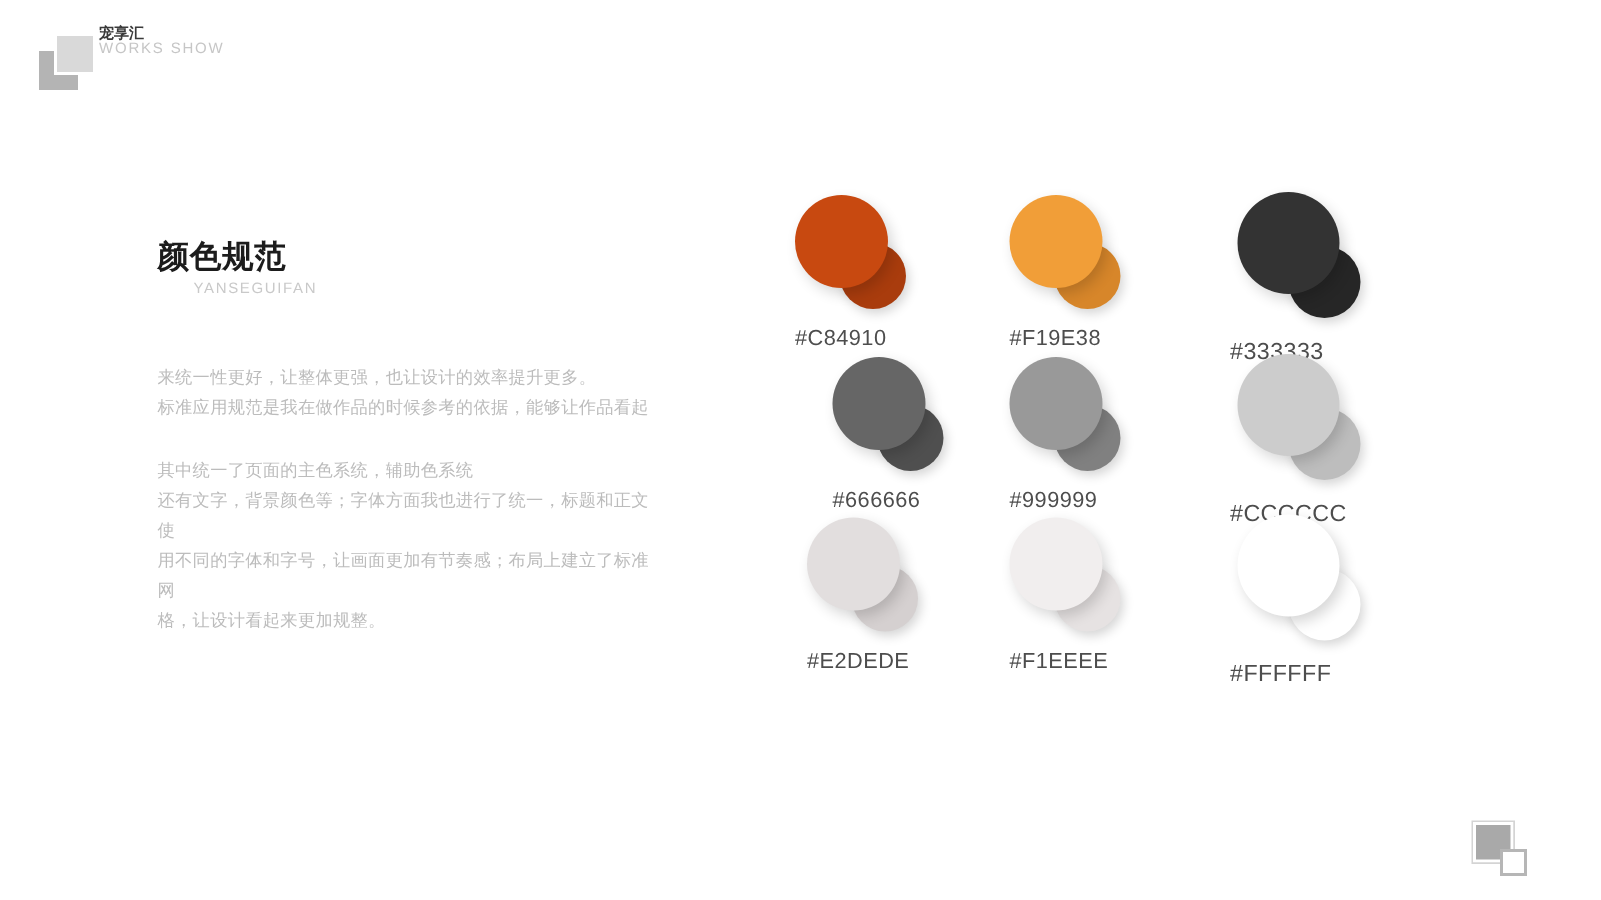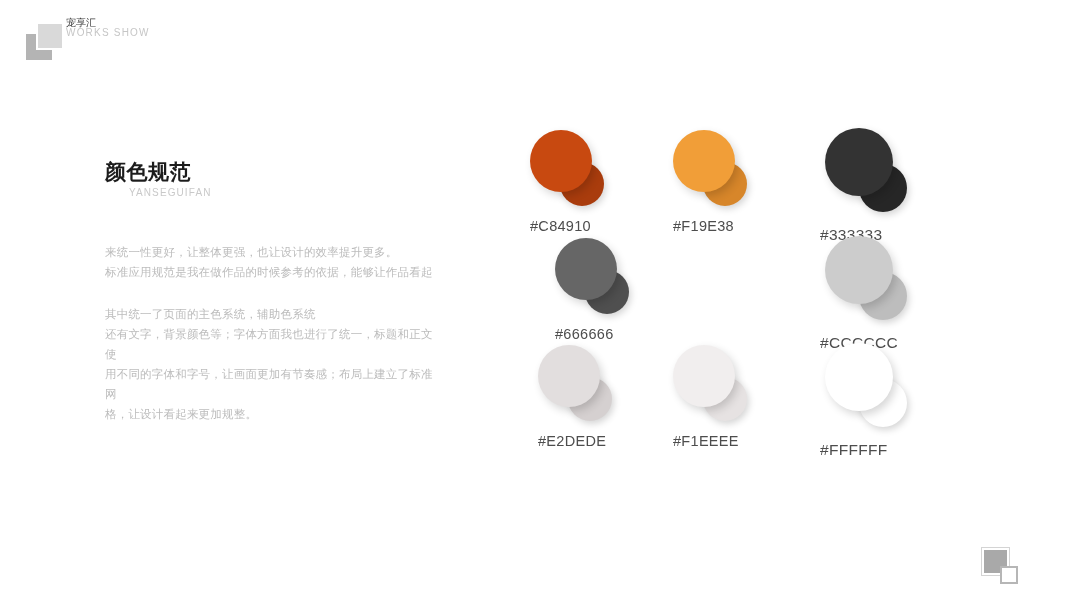--- a/index.html
+++ b/index.html
@@ -50,21 +50,21 @@
     box-sizing: border-box;
   }
   .brand-text {
     position: absolute;
     left: 40px;
     top: 0px;
     width: 180px;
   }
   .brand-name {
     font-size: 10px;
-    font-weight: normal;
+    font-weight: bold;
     color: #3a3a3a;
     line-height: 13px;
     letter-spacing: 0px;
     white-space: nowrap;
   }
   .brand-sub {
     font-size: 10px;
     color: #c6c6c6;
     line-height: 12px;
     letter-spacing: 1.2px;
@@ -248,20 +248,27 @@
       </div>
       <div class="swatch-label">#333333</div>
     </div>
     <div class="swatch" style="left: 27px; top: 108px;">
       <div class="disc-wrap">
         <div class="disc-back" style="background: rgb(79, 79, 79);"></div>
         <div class="disc-front" style="background: rgb(102, 102, 102);"></div>
       </div>
       <div class="swatch-label">#666666</div>
     </div>
+    <div class="swatch" style="left: 145px; top: 108px;">
+      <div class="disc-wrap">
+        <div class="disc-back" style="background: rgb(128, 128, 128);"></div>
+        <div class="disc-front" style="background: rgb(153, 153, 153);"></div>
+      </div>
+      <div class="swatch-label">#999999</div>
+    </div>
     <div class="swatch col3" style="left: 295px; top: 108px;">
       <div class="disc-wrap">
         <div class="disc-back" style="background: rgb(189, 189, 189);"></div>
         <div class="disc-front" style="background: rgb(204, 204, 204);"></div>
       </div>
       <div class="swatch-label">#CCCCCC</div>
     </div>
     <div class="swatch" style="left: 10px; top: 215px;">
       <div class="disc-wrap">
         <div class="disc-back" style="background: rgb(213, 208, 208);"></div>

